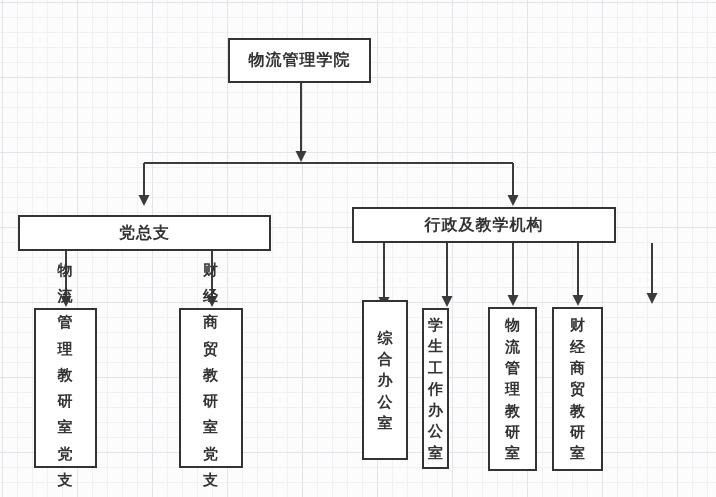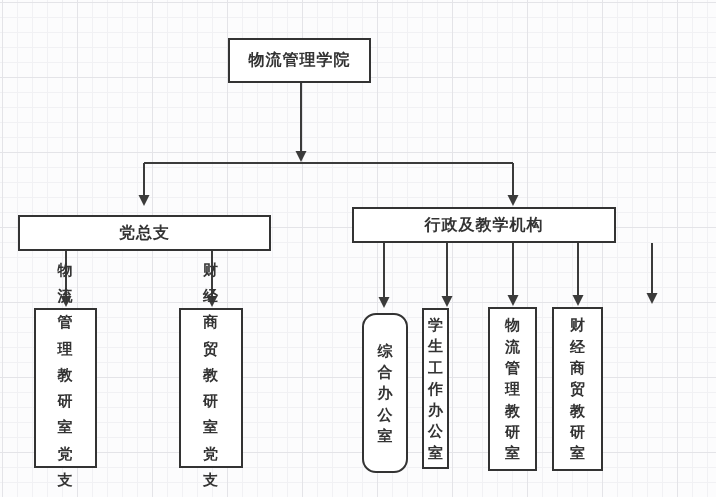--- a/index.html
+++ b/index.html
@@ -46,21 +46,21 @@
     width:2em;
     line-height:1.75;
     letter-spacing:1px;
   }
   
   .n-root {left:228px;top:38px;width:143px;height:45px;}
   .n-party{left:18px;top:207px;width:253px;height:36px;margin-top:8px;}
   .n-admin{left:352px;top:207px;width:264px;height:36px;}
   .n-p1{left:34px; top:308px;width:63px;height:160px;}
   .n-p2{left:179px;top:308px;width:64px;height:160px;}
-  .n-a1{left:362px;top:313px;width:46px;height:160px;border-radius:14px;}
+  .n-a1{left:362px;top:300px;width:46px;height:160px;}
   .n-a2{left:422px;top:308px;width:27px;height:161px;}
   .n-a3{left:488px;top:307px;width:49px;height:164px;}
   .n-a4{left:552px;top:307px;width:51px;height:164px;}
   .n-a5{left:628px;top:305px;width:49px;height:164px;}
 </style>
 </head>
 <body>
 
 <div class="canvas">
 

